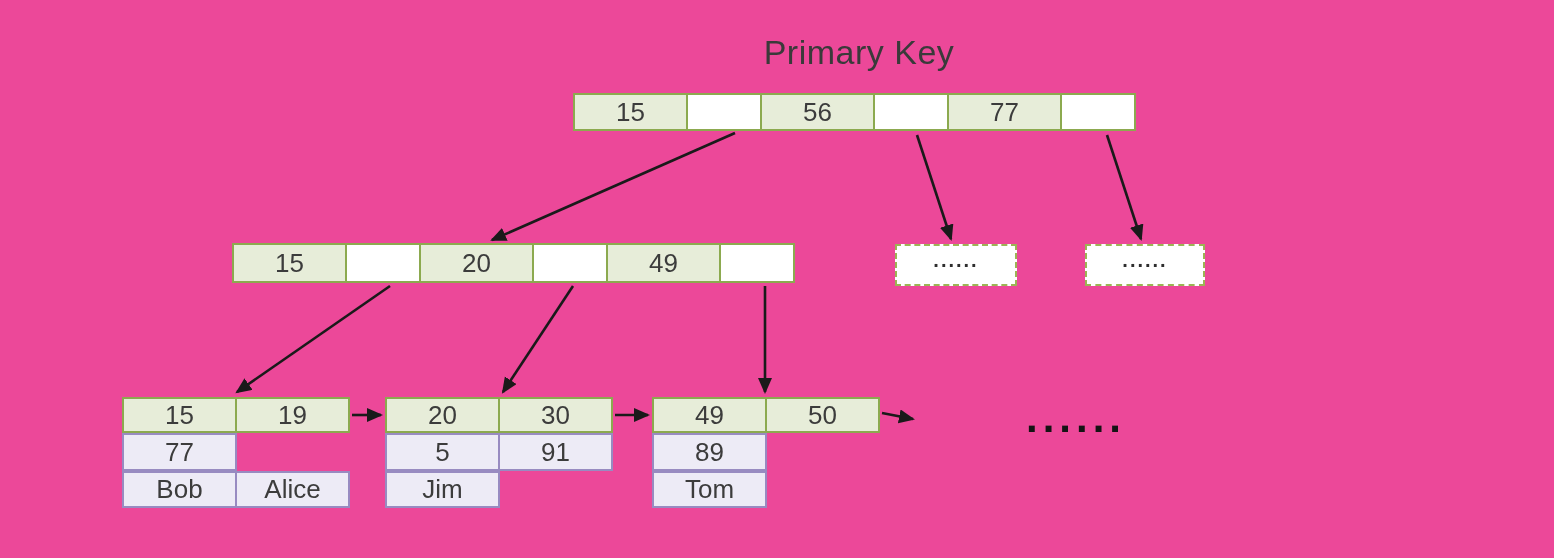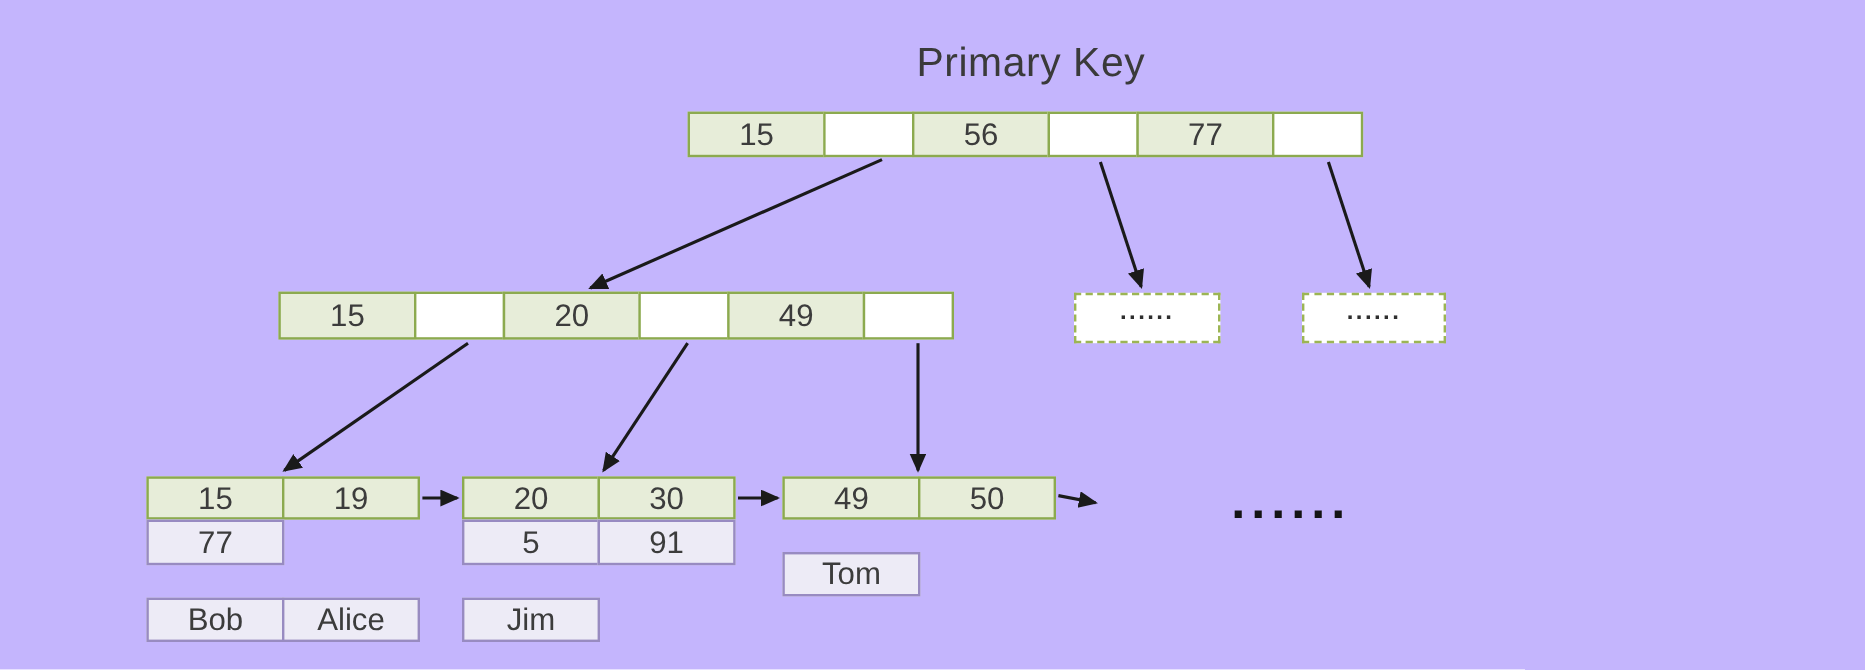--- a/index.html
+++ b/index.html
@@ -1,17 +1,17 @@
 <!DOCTYPE html>
 <html><head>
 <meta charset="utf-8">
 <style>
   html,body{margin:0;padding:0;background:#ffffff;}
   .canvas{
-    position:relative;width:1554px;height:558px;background:#c4b5fd;overflow:hidden;
+    position:relative;width:1554px;height:558px;background:#ec4899;overflow:hidden;
     font-family:"Liberation Sans", sans-serif;color:#3c3c3c;
   }
   .diagram-title{
     position:absolute;top:33px;left:859px;transform:translateX(-50%);
     font-size:34px;color:#3a3a3a;white-space:nowrap;letter-spacing:.5px;
   }
   
   .bar{position:absolute;display:flex;}
   .bar-cell{
     box-sizing:border-box;height:100%;display:flex;align-items:center;justify-content:center;
@@ -39,21 +39,21 @@
   .leaf.t2{left:385px;}
   .leaf.t3{left:652px;}
   .leaf-row{display:flex;}
   .leaf-cell{
     box-sizing:border-box;width:115px;display:flex;align-items:center;justify-content:center;
     font-size:26px;color:#3c3c3c;
   }
   .leaf-cell + .leaf-cell{margin-left:-2px;}
   .leaf-row.hdr .leaf-cell{border:2px solid #8caa4f;background:#e7edd9;height:36px;}
   .leaf-row.r2  .leaf-cell{border:2px solid #988bc1;background:#edebf6;height:38px;}
-  .leaf-row.r3  .leaf-cell{border:2px solid #988bc1;background:#edebf6;height:37px;margin-top:27px;}
+  .leaf-row.r3  .leaf-cell{border:2px solid #988bc1;background:#edebf6;height:37px;}
   
   .leaf-ellipsis{
     position:absolute;left:1026px;top:396px;font-size:42px;font-weight:bold;color:#141414;
     letter-spacing:5px;line-height:44px;white-space:nowrap;
   }
   
   svg.arrows{position:absolute;left:0;top:0;width:1554px;height:558px;pointer-events:none;}
   svg.arrows line{stroke:#1a1a1a;stroke-width:2.6;}
 </style>
 </head>
@@ -132,20 +132,21 @@
       <div class="leaf-cell">Jim</div>
     </div>
   </div>
 
   <div class="leaf t3">
     <div class="leaf-row hdr">
       <div class="leaf-cell">49</div>
       <div class="leaf-cell">50</div>
     </div>
     <div class="leaf-row r2">
+      <div class="leaf-cell">89</div>
     </div>
     <div class="leaf-row r3">
       <div class="leaf-cell">Tom</div>
     </div>
   </div>
 
   <div class="leaf-ellipsis">......</div>
 
 </div>
 

